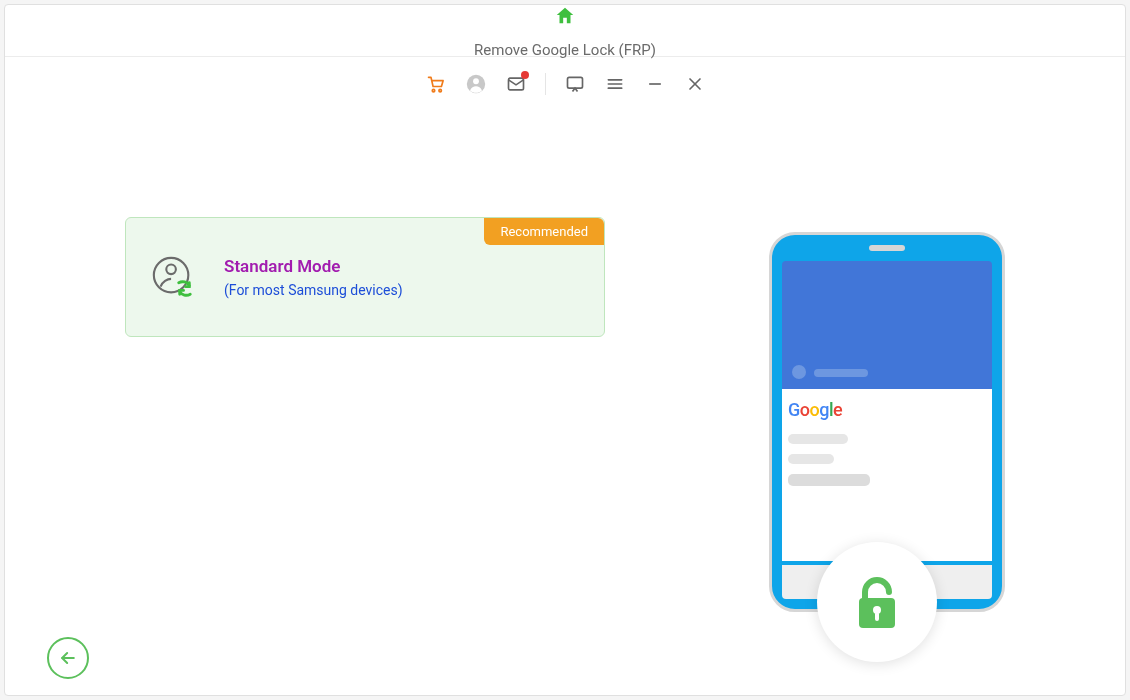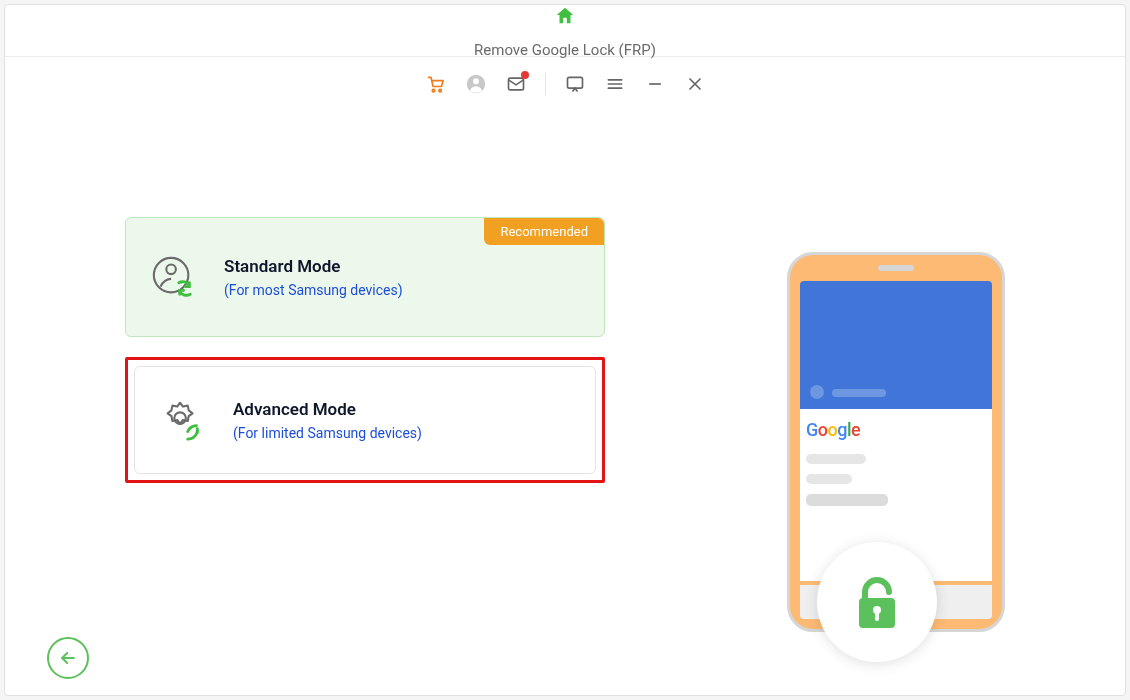--- a/index.html
+++ b/index.html
@@ -102,41 +102,40 @@
     border-bottom-left-radius: 6px;
   }
   .mode-icon {
     width: 46px;
     height: 46px;
     flex-shrink: 0;
   }
   .mode-text .mode-title {
     font-size: 17px;
     font-weight: 600;
-    color: #0f172a;
+    color: #a21caf;
     margin-bottom: 6px;
   }
   .mode-text .mode-sub {
     font-size: 14px;
     color: #1d4ed8;
   }
   .illustration {
     position: absolute;
     right: 120px;
     top: 175px;
   }
   .phone {
-    width: 218px;
+    width: 236px;
     height: 380px;
     border: 3px solid #d6d6d6;
     border-radius: 26px;
-    background: #fdba74;
+    background: #0ea5e9;
     position: relative;
     overflow: hidden;
-    margin-top: 20px;
   }
   .phone-speaker {
     position: absolute;
     top: 10px;
     left: 50%;
     transform: translateX(-50%);
     width: 36px;
     height: 6px;
     background: #d6d6d6;
     border-radius: 4px;
@@ -311,39 +310,20 @@
               <path d="M31 42l0-4 4 0"></path>
             </g>
           </svg>
         </span>
         <div class="mode-text">
           <div class="mode-title">Standard Mode</div>
           <div class="mode-sub">(For most Samsung devices)</div>
         </div>
       </div>
 
-      <div class="card-advanced-wrap">
-        <div class="card card-advanced">
-          <span class="mode-icon">
-            <svg viewBox="0 0 48 48" width="46" height="46" fill="none" stroke="#6b6b6b" stroke-width="2.2" stroke-linejoin="round">
-              <circle cx="22" cy="22" r="6"></circle>
-              <path d="M22 6l3 4 5-1 1 5 4 3-4 3-1 5-5-1-3 4-3-4-5 1-1-5-4-3 4-3 1-5 5 1z"></path>
-              <g stroke="#3fbf3f" stroke-width="3" stroke-linecap="round">
-                <path d="M39 30a10 10 0 0 0-9 6"></path>
-                <path d="M30 44a10 10 0 0 0 10-8"></path>
-                <path d="M40 33l0 4"></path>
-              </g>
-            </svg>
-          </span>
-          <div class="mode-text">
-            <div class="mode-title">Advanced Mode</div>
-            <div class="mode-sub">(For limited Samsung devices)</div>
-          </div>
-        </div>
-      </div>
 
     </div>
 
     <div class="illustration">
       <div class="phone">
         <div class="phone-speaker"></div>
         <div class="phone-top">
           <div class="phone-dot"></div>
           <div class="phone-bar"></div>
         </div>

